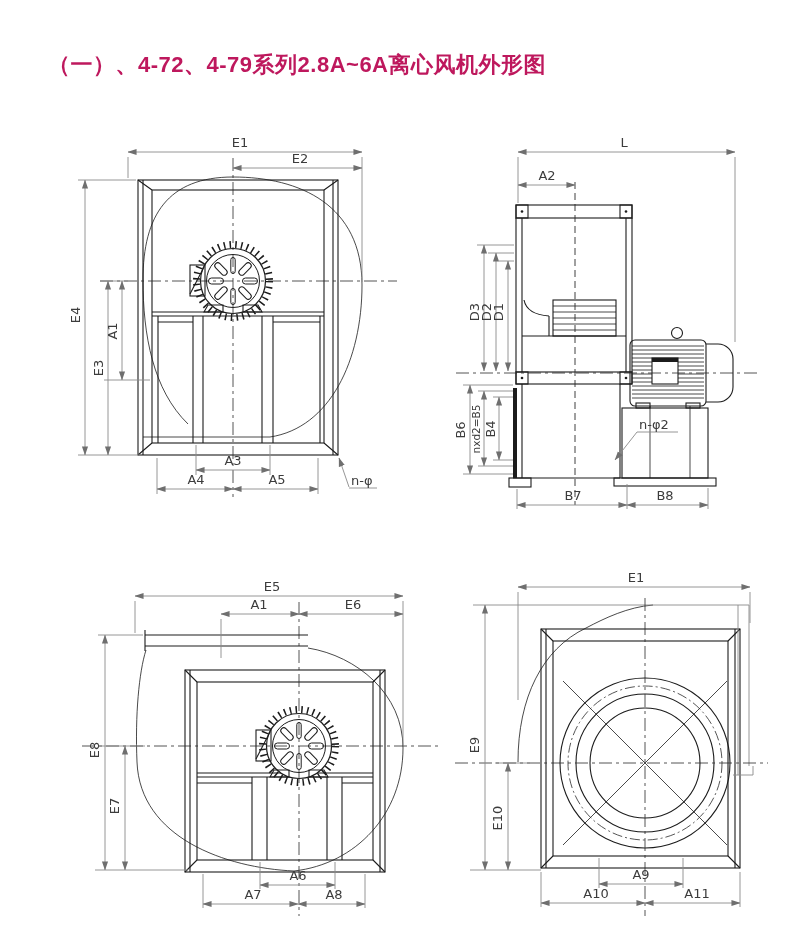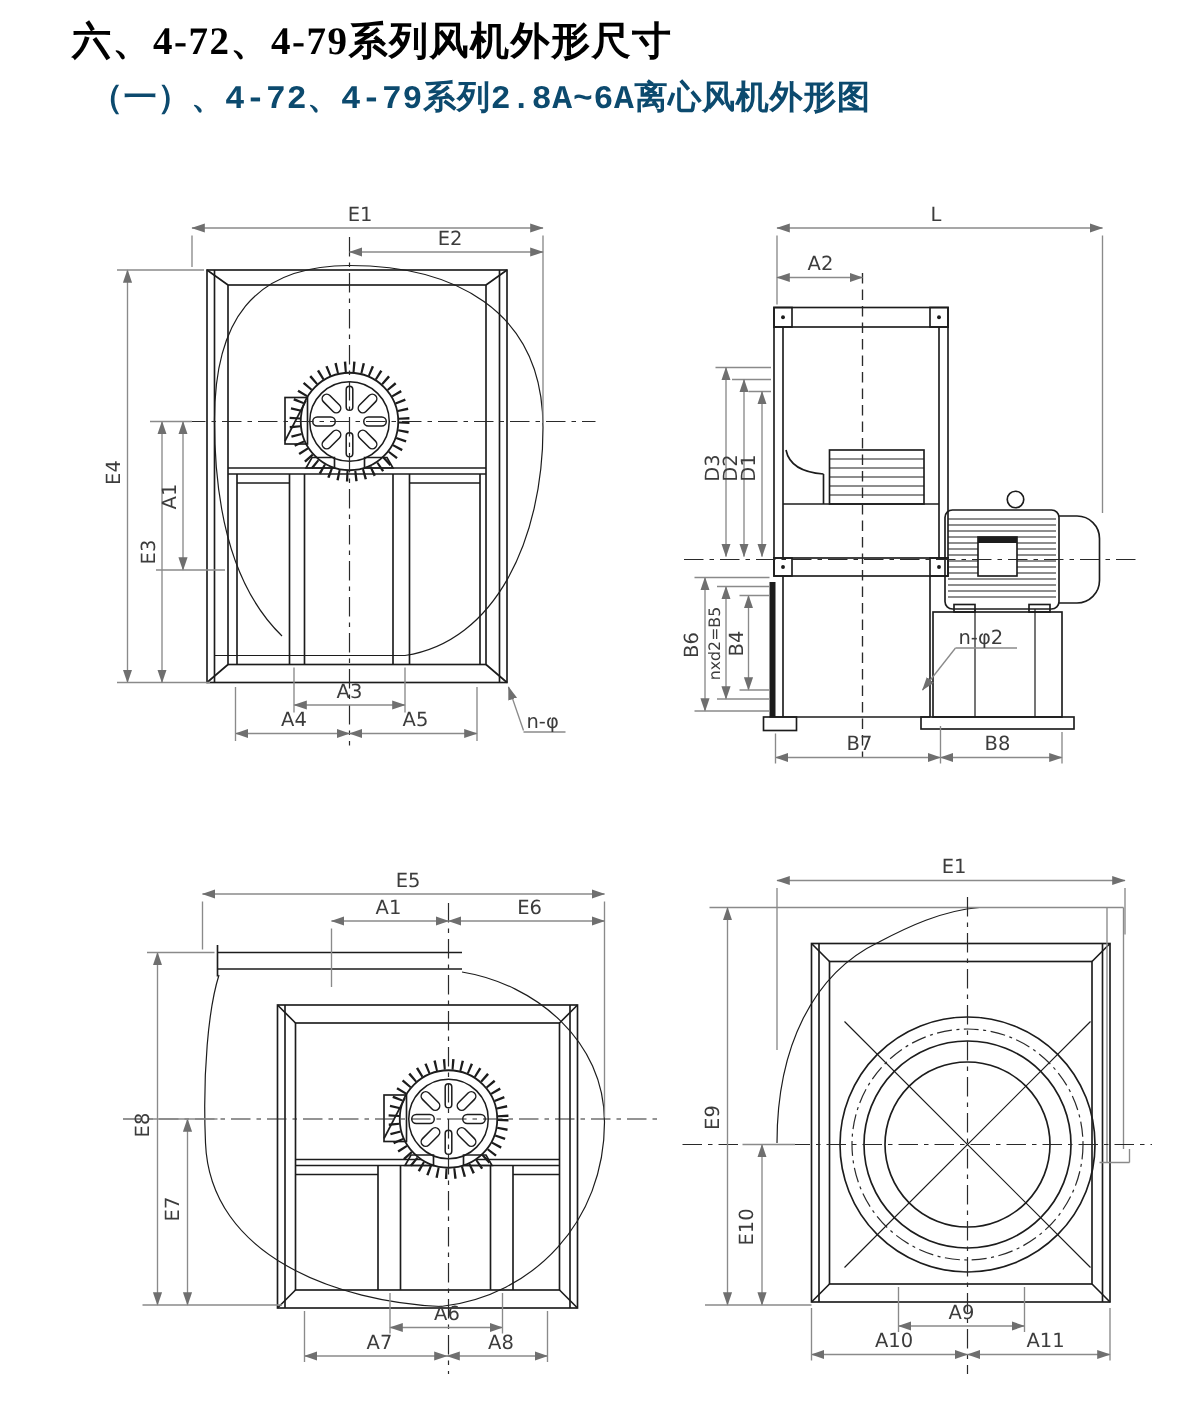--- a/index.html
+++ b/index.html
@@ -1,36 +1,35 @@
 <!DOCTYPE html>
 <html><head>
 <meta charset="utf-8">
 <style>
   html,body{margin:0;padding:0;background:#ffffff;}
   .stage{position:relative;width:800px;height:948px;background:#ffffff;overflow:hidden;
          font-family:"Liberation Sans","DejaVu Sans",sans-serif;}
   .title-1{position:absolute;left:48px;top:10px;font-family:"Liberation Serif","DejaVu Serif",serif;
            font-weight:700;font-size:26px;color:#000;letter-spacing:1px;white-space:nowrap;}
-  .title-2{position:absolute;left:60px;top:50px;font-family:Liberation Mono, monospace;
-           font-weight:700;font-size:22px;color:#0c4a6e;letter-spacing:0.5px;white-space:nowrap;}
+  .title-2{position:absolute;left:48px;top:50px;font-family:Liberation Sans, sans-serif;
+           font-weight:700;font-size:22px;color:#be185d;letter-spacing:0.5px;white-space:nowrap;}
   svg{position:absolute;left:0;top:0;}
   .obj{stroke:#1c1c1c;fill:none;stroke-width:1.1;stroke-linecap:butt;}
   .thin{stroke-width:0.8;}
   .dim{stroke:#8a8a8a;fill:none;stroke-width:0.9;}
   .cl{stroke:#2a2a2a;fill:none;stroke-width:0.8;stroke-dasharray:13 4 3 4;}
   .dash{stroke:#2a2a2a;fill:none;stroke-width:0.9;stroke-dasharray:7 4;}
   text{font-family:"DejaVu Sans","Liberation Sans",sans-serif;font-size:13px;fill:#3c3c3c;stroke:none;}
   text.small{font-size:10.5px;}
   .fillblk{fill:#1c1c1c;stroke:none;}
 </style>
 </head>
 <body>
 
 <div class="stage">
-  <div class="title-1">六、4-72、4-79系列风机外形尺寸</div>
   <div class="title-2">（一）、4-72、4-79系列2.8A~6A离心风机外形图</div>
 
   <svg width="800" height="948" viewBox="0 0 800 948">
     <defs>
       <marker id="ar" viewBox="0 0 10 10" refX="9.5" refY="5" markerWidth="10" markerHeight="10" orient="auto-start-reverse">
         <path d="M0,1.6 L10,5 L0,8.4 Z" fill="#6f6f6f"></path>
       </marker>
       <g id="impeller">
         <circle cx="0" cy="0" r="36.5" fill="none" stroke="#1c1c1c" stroke-width="7" stroke-dasharray="1.5 4.3"></circle>
         <circle cx="0" cy="0" r="32.5" fill="#ffffff" stroke="#1c1c1c" stroke-width="1.2"></circle>

